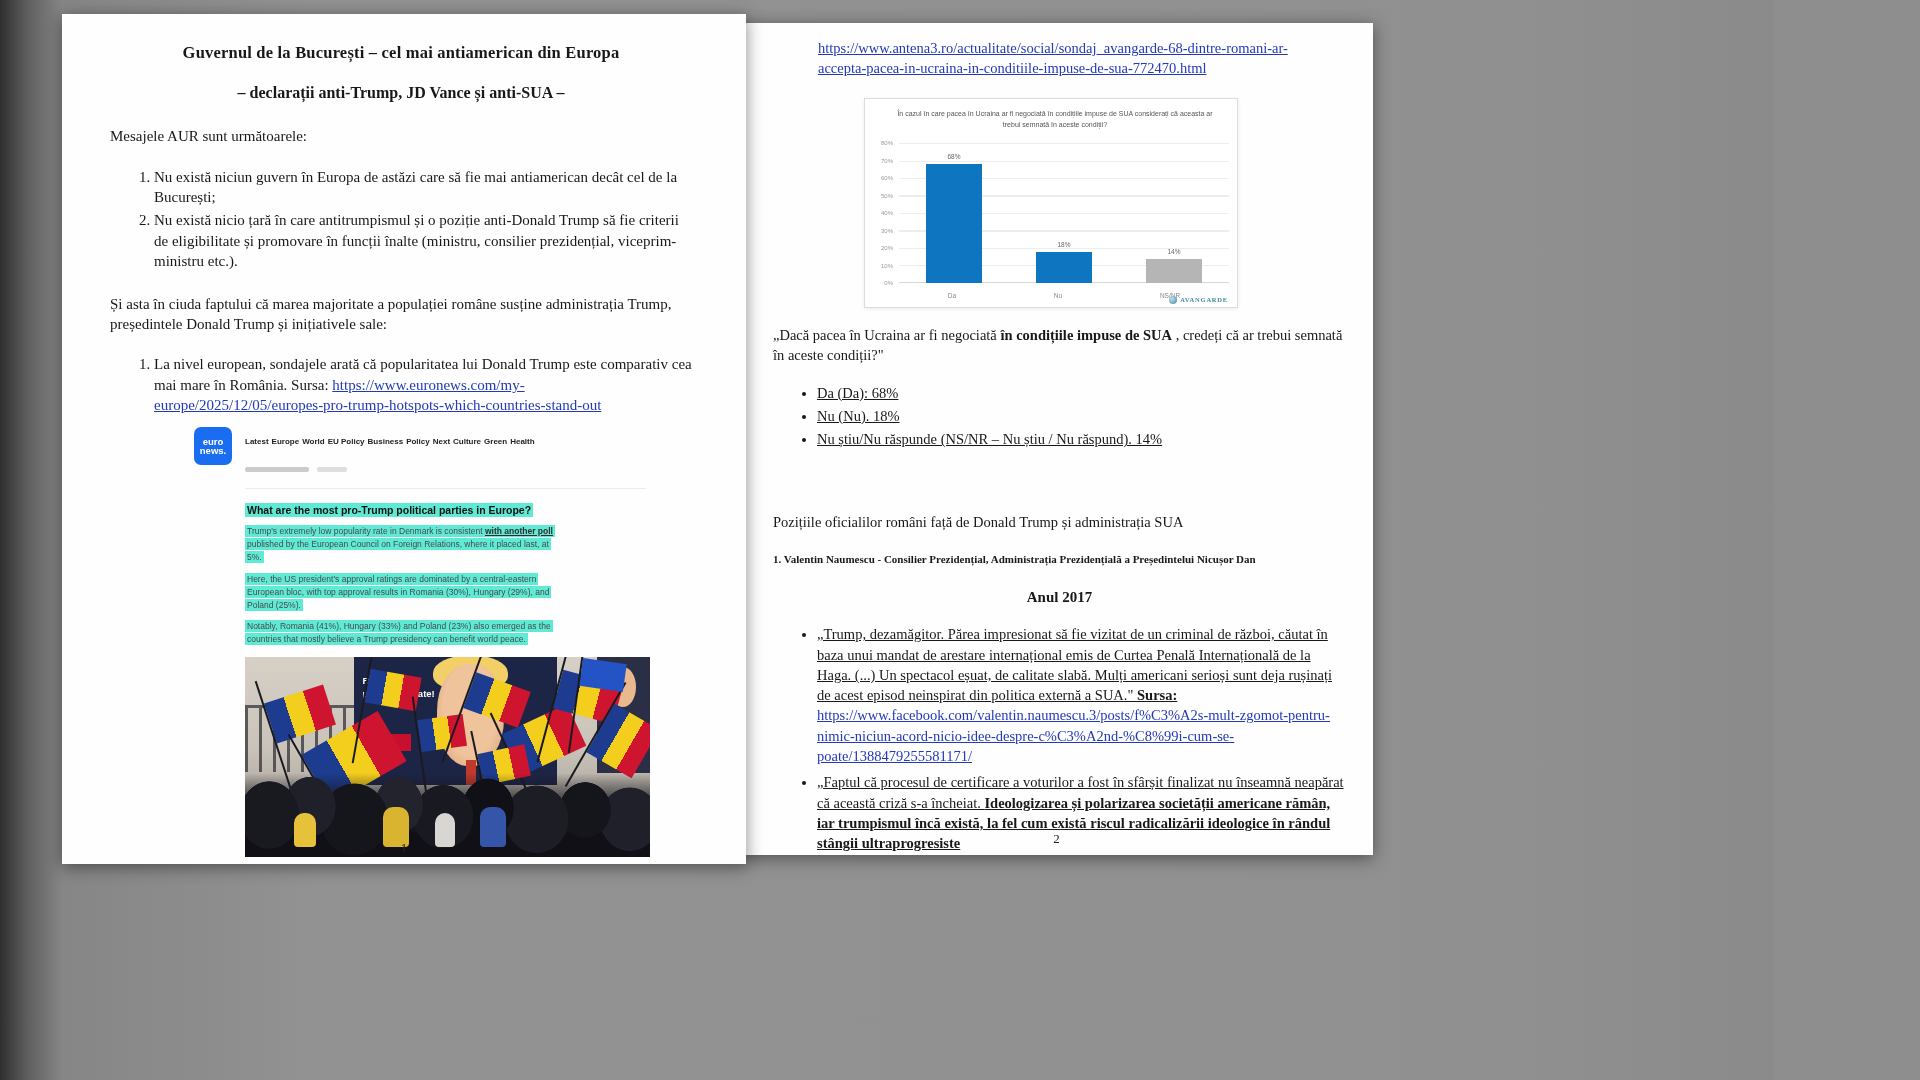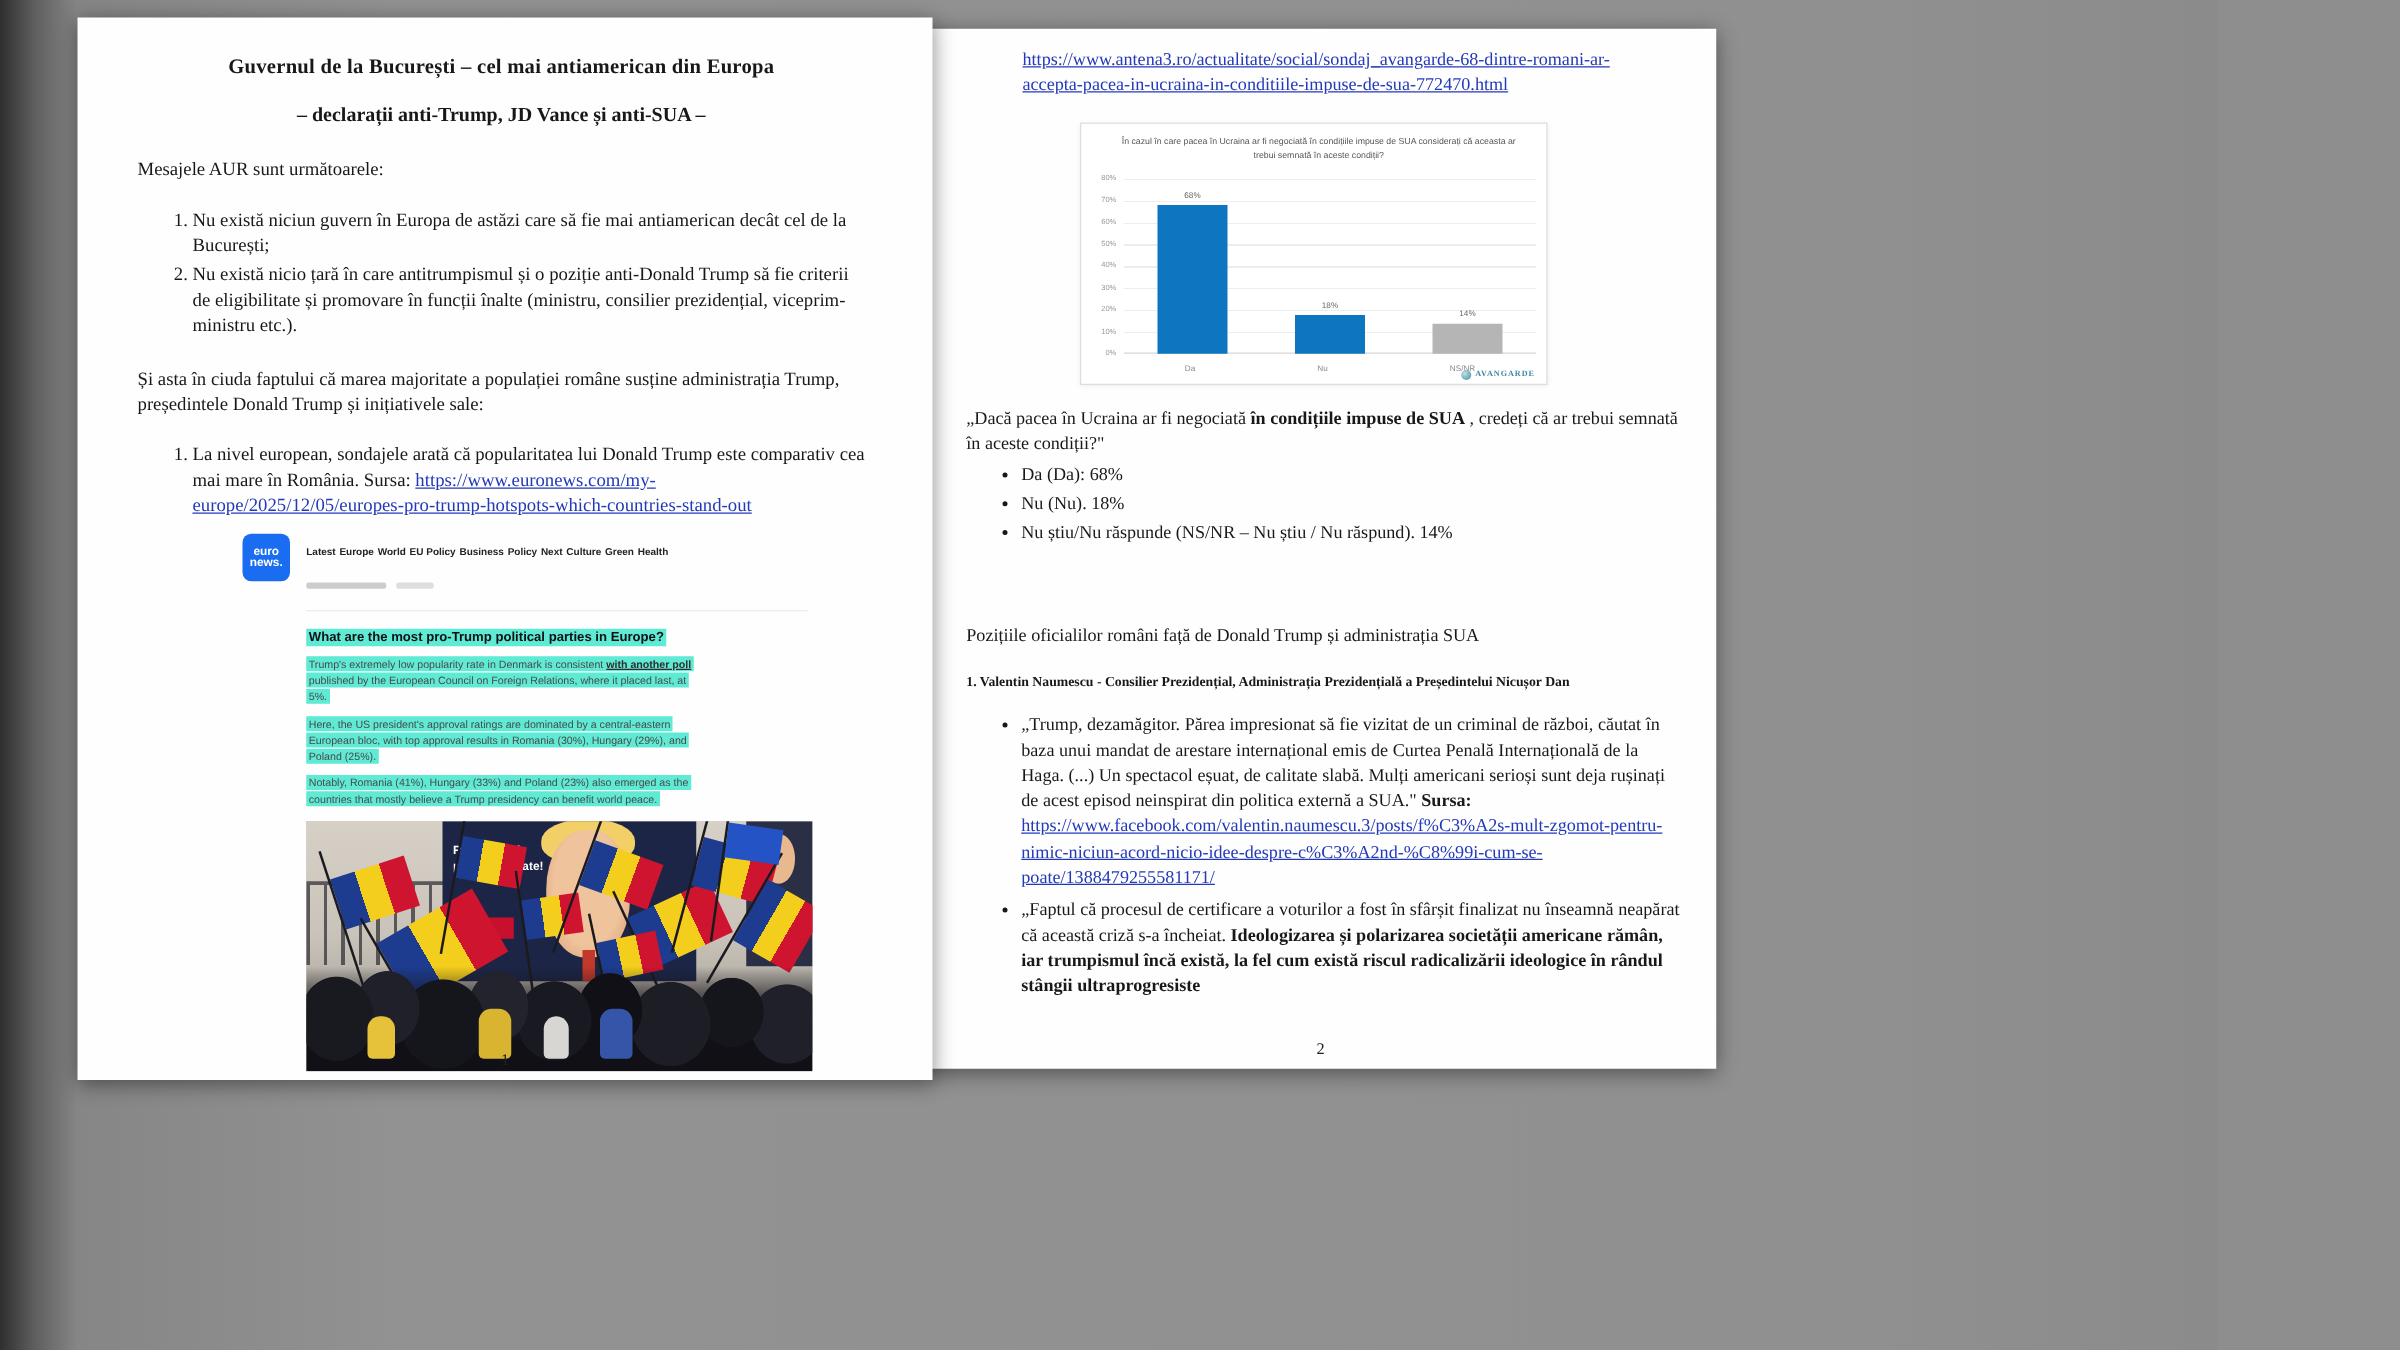--- a/index.html
+++ b/index.html
@@ -90,21 +90,21 @@
     background:repeating-linear-gradient(to bottom,#ededed 0 1px,transparent 1px 17.5px);}
   .bars{position:absolute;left:26px;right:0;top:0;bottom:0;display:flex;align-items:flex-end;justify-content:space-around;}
   .bar-col{display:flex;flex-direction:column;align-items:center;justify-content:flex-end;height:100%;width:33%;}
   .bar{width:56px;}
   .bar-val{font-size:6.5px;color:#666;margin-bottom:3px;}
   .xlabels{position:absolute;left:34px;right:8px;bottom:7px;display:flex;justify-content:space-around;font-size:6.5px;color:#888;}
   .brand{position:absolute;right:9px;bottom:3px;display:flex;align-items:center;gap:3px;
     color:#3f8ba0;font-size:6.5px;letter-spacing:.8px;font-weight:600;font-family:"Liberation Serif",serif;}
   .brand-dot{width:8px;height:8px;border-radius:50%;background:radial-gradient(circle at 35% 35%,#bfe0ea,#3f8ba0);}
   .p2-quote{margin:17px 0 0;}
-  ul.bullets{margin:4px 0 0;padding-left:44px;}
+  ul.bullets{margin:17px 0 0;padding-left:44px;text-decoration:underline;}
   ul.bullets li{margin-bottom:3px;}
   .p2-plain{margin:62px 0 0;}
   .p2-heading{margin:20px 0 0;font-size:11px;font-weight:bold;line-height:1.4;}
   .p2-year{margin:20px 0 0;text-align:center;font-size:15px;font-weight:bold;}
   ul.bullets.quotes{margin-top:16px;}
   ul.bullets.quotes li{margin-bottom:6px;}
 </style>
 </head>
 <body>
 
@@ -244,20 +244,21 @@
 
       <ul class="bullets">
         <li><span>Da (Da): 68%</span></li>
         <li><span>Nu (Nu). 18%</span></li>
         <li><span>Nu știu/Nu răspunde (NS/NR – Nu știu / Nu răspund). 14%</span></li>
       </ul>
 
       <p class="p2-plain">Pozițiile oficialilor români față de Donald Trump și administrația SUA</p>
 
       <h3 class="p2-heading">1. Valentin Naumescu - Consilier Prezidențial, Administrația Prezidențială a Președintelui Nicușor Dan</h3>
+      <h4 class="p2-year">Anul 2017</h4>
 
       <ul class="bullets quotes">
         <li>
           <span>„Trump, dezamăgitor. Părea impresionat să fie vizitat de un criminal de război, căutat în baza unui mandat de arestare internațional emis de Curtea Penală Internațională de la Haga. (...) Un spectacol eșuat, de calitate slabă. Mulți americani serioși sunt deja rușinați de acest episod neinspirat din politica externă a SUA." </span><b>Sursa: </b><a class="doclink">https://www.facebook.com/valentin.naumescu.3/posts/f%C3%A2s-mult-zgomot-pentru-nimic-niciun-acord-nicio-idee-despre-c%C3%A2nd-%C8%99i-cum-se-poate/1388479255581171/</a>
         </li>
         <li>
           <span>„Faptul că procesul de certificare a voturilor a fost în sfârșit finalizat nu înseamnă neapărat că această criză s-a încheiat. </span><b>Ideologizarea și polarizarea societății americane rămân, iar trumpismul încă există, la fel cum există riscul radicalizării ideologice în rândul stângii ultraprogresiste</b>
         </li>
       </ul>
     </div>

